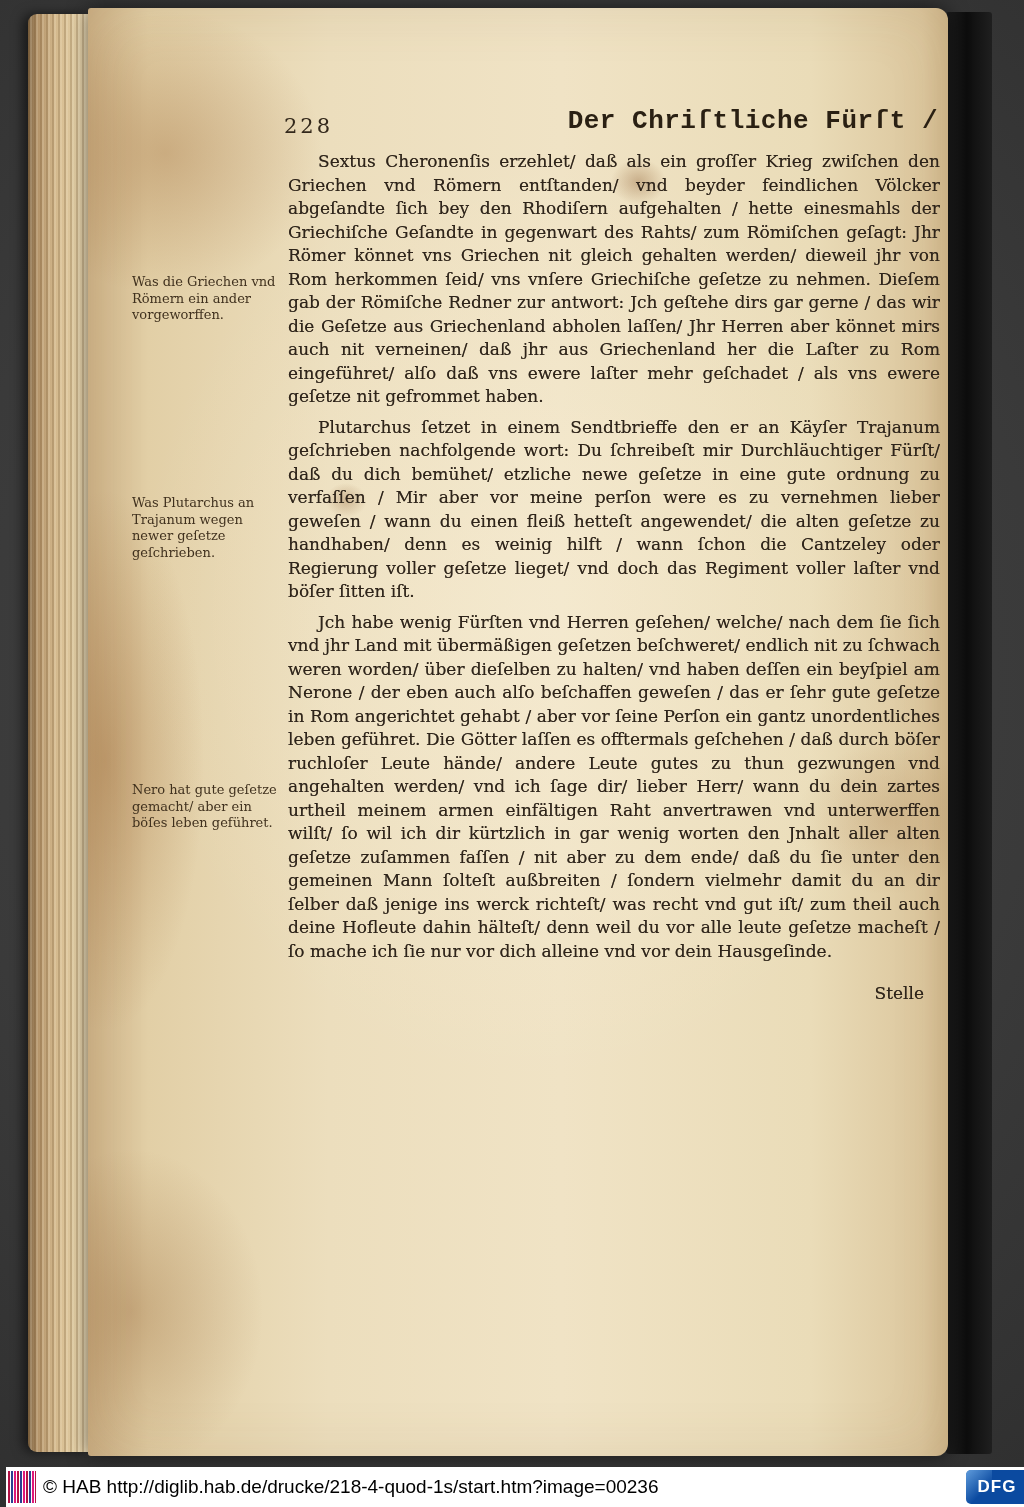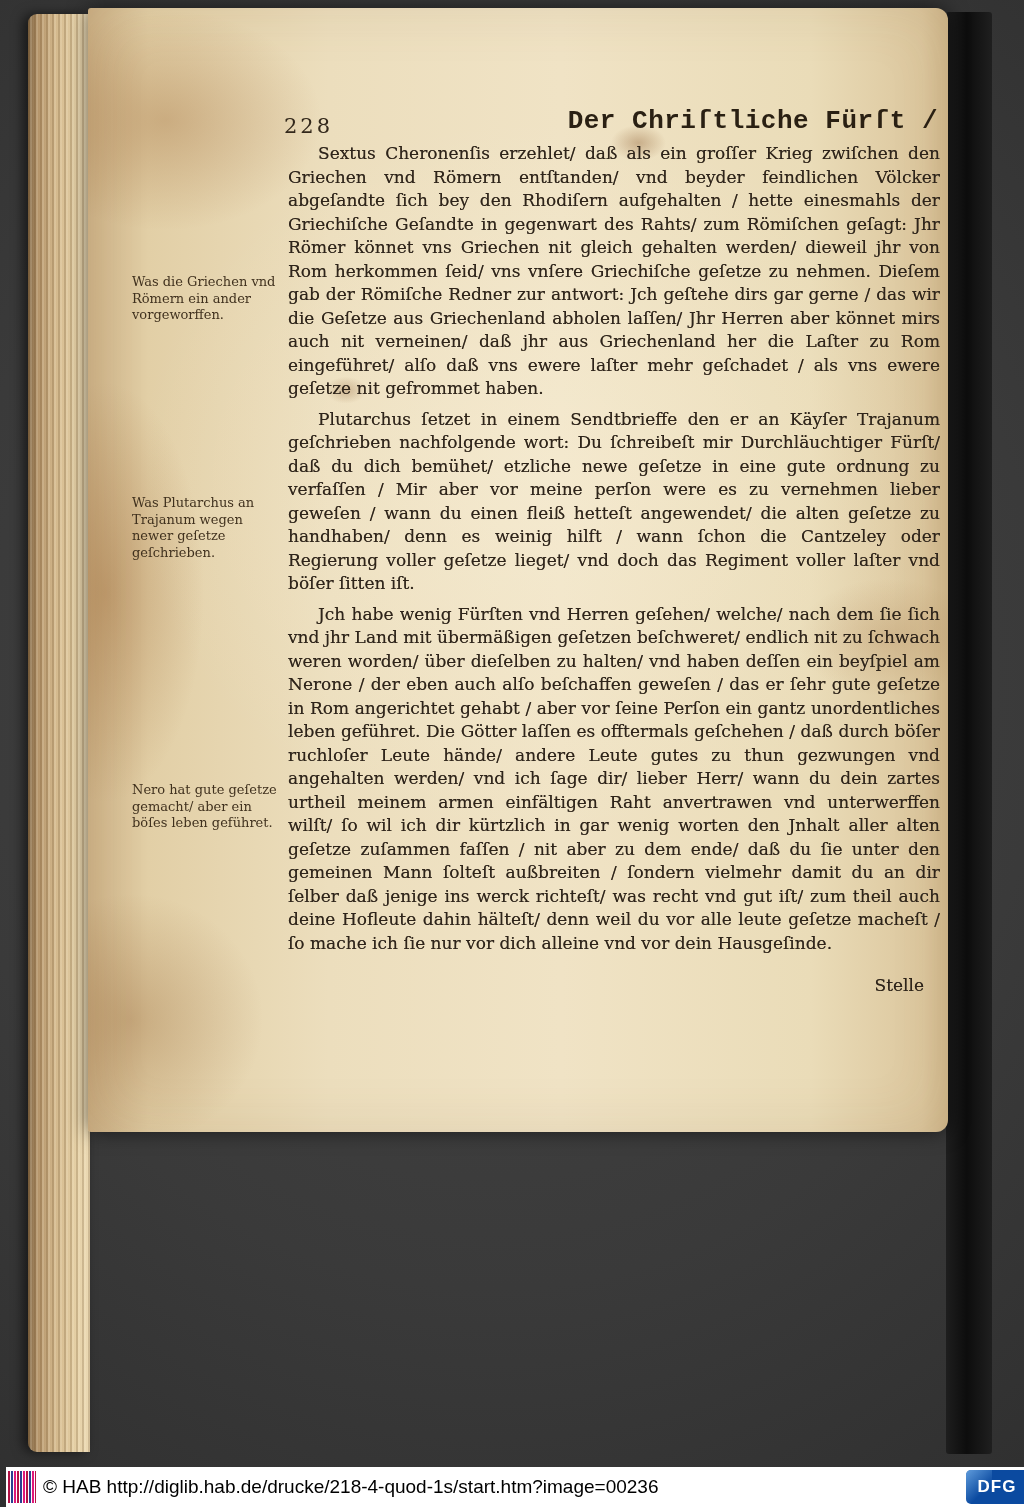--- a/index.html
+++ b/index.html
@@ -29,21 +29,21 @@
       repeating-linear-gradient(90deg,
         rgba(90,60,25,0.20) 0 2px,
         rgba(255,245,220,0.18) 2px 4px,
         rgba(0,0,0,0) 4px 6px),
       linear-gradient(90deg, #7d6342 0%, #b4946a 16%, #d4b98d 45%, #e5d0a6 78%, #ecdab4 100%);
     box-shadow: -5px 0 12px rgba(0,0,0,0.55);
   }
 
   
   .page-main {
-    position: absolute; left: 88px; top: 8px; width: 860px; height: 1124px;
+    position: absolute; left: 88px; top: 8px; width: 860px; height: 1448px;
     border-radius: 3px 12px 12px 3px;
     background:
       radial-gradient(ellipse 26% 14% at 9% 10%, rgba(146,88,36,0.30), rgba(146,88,36,0) 70%),
       radial-gradient(ellipse 16% 26% at 2% 52%, rgba(146,88,36,0.34), rgba(146,88,36,0) 72%),
       radial-gradient(ellipse 22% 16% at 5% 90%, rgba(138,86,38,0.30), rgba(138,86,38,0) 70%),
       radial-gradient(ellipse 4% 2% at 64% 12%, rgba(130,80,35,0.35), rgba(130,80,35,0) 80%),
       radial-gradient(ellipse 3% 1.5% at 30% 34%, rgba(130,80,35,0.30), rgba(130,80,35,0) 80%),
       radial-gradient(ellipse 14% 7% at 93% 56%, rgba(150,100,50,0.22), rgba(150,100,50,0) 75%),
       radial-gradient(ellipse 55% 38% at 52% 42%, rgba(255,248,230,0.30), rgba(255,248,230,0) 85%),
       linear-gradient(90deg, #cdb287 0%, #e2cfa6 7%, #ecdebd 28%, #f0e3c5 55%, #eadcb8 84%, #dcc79e 97%, #d0b88c 100%);
@@ -66,21 +66,21 @@
   .margin-note {
     position: absolute; left: 44px; width: 152px;
     font-size: 13px; line-height: 16.5px; color: #40311e;
     text-align: left;
   }
   .margin-note.n1 { top: 266px; }
   .margin-note.n2 { top: 487px; }
   .margin-note.n3 { top: 774px; }
 
   .body-text {
-    position: absolute; left: 200px; top: 134px; width: 652px;
+    position: absolute; left: 200px; top: 142px; width: 652px;
     font-size: 17px; line-height: 23.5px; color: #2e241a;
     text-align: justify;
     text-shadow: 0 0 0.4px rgba(46,36,26,0.6);
   }
   .body-text p { margin: 0 0 7px 0; text-indent: 30px; }
   .body-text p:last-of-type { margin-bottom: 16px; }
 
   .catchword {
     text-align: right; padding-right: 16px; margin-top: 19px;
     font-size: 17px; color: #2e241a;

